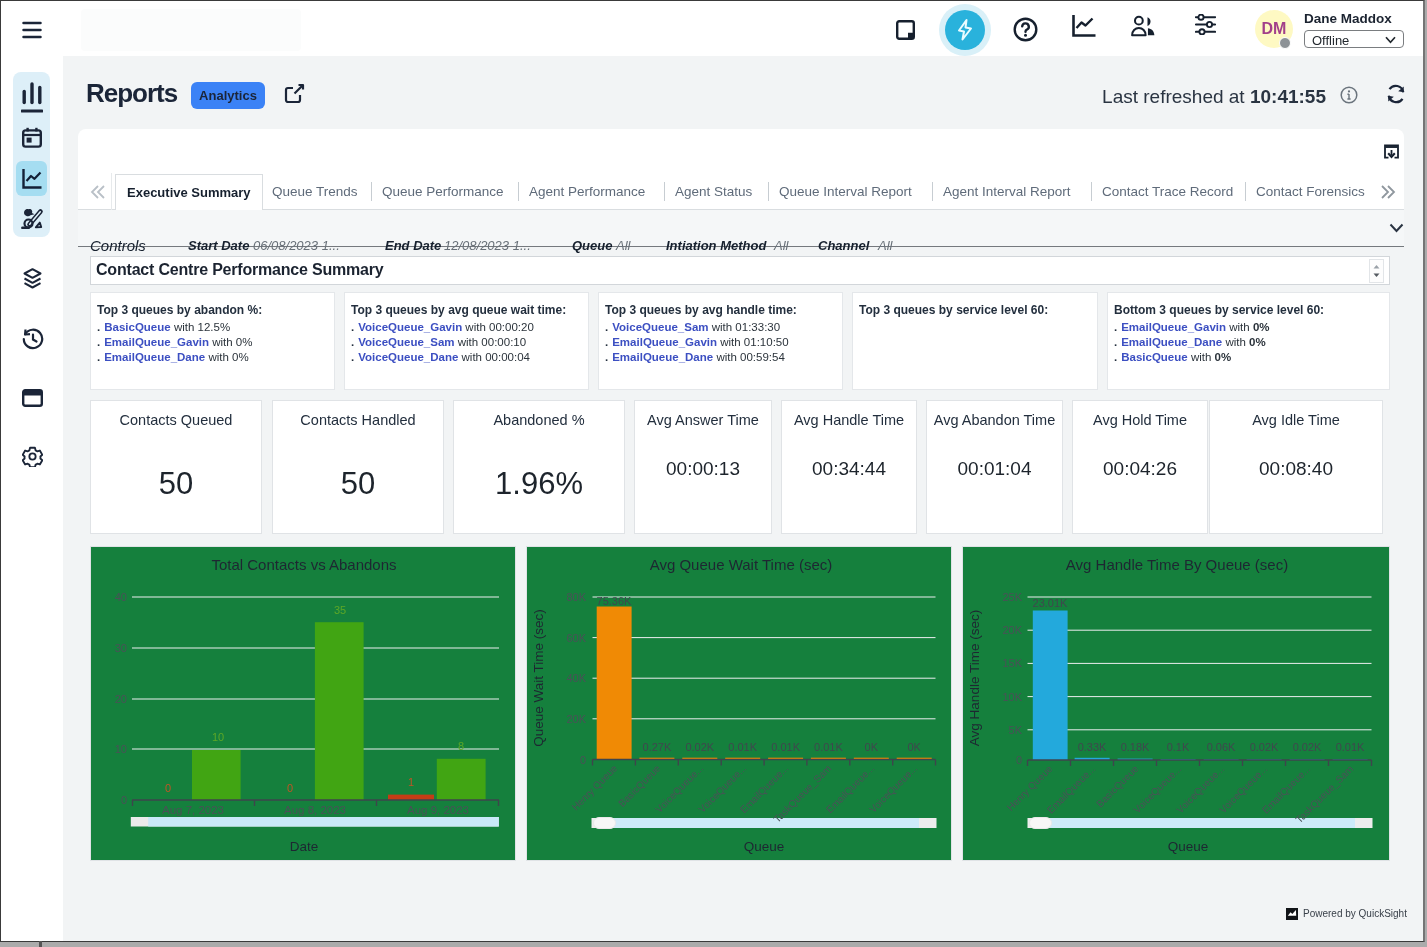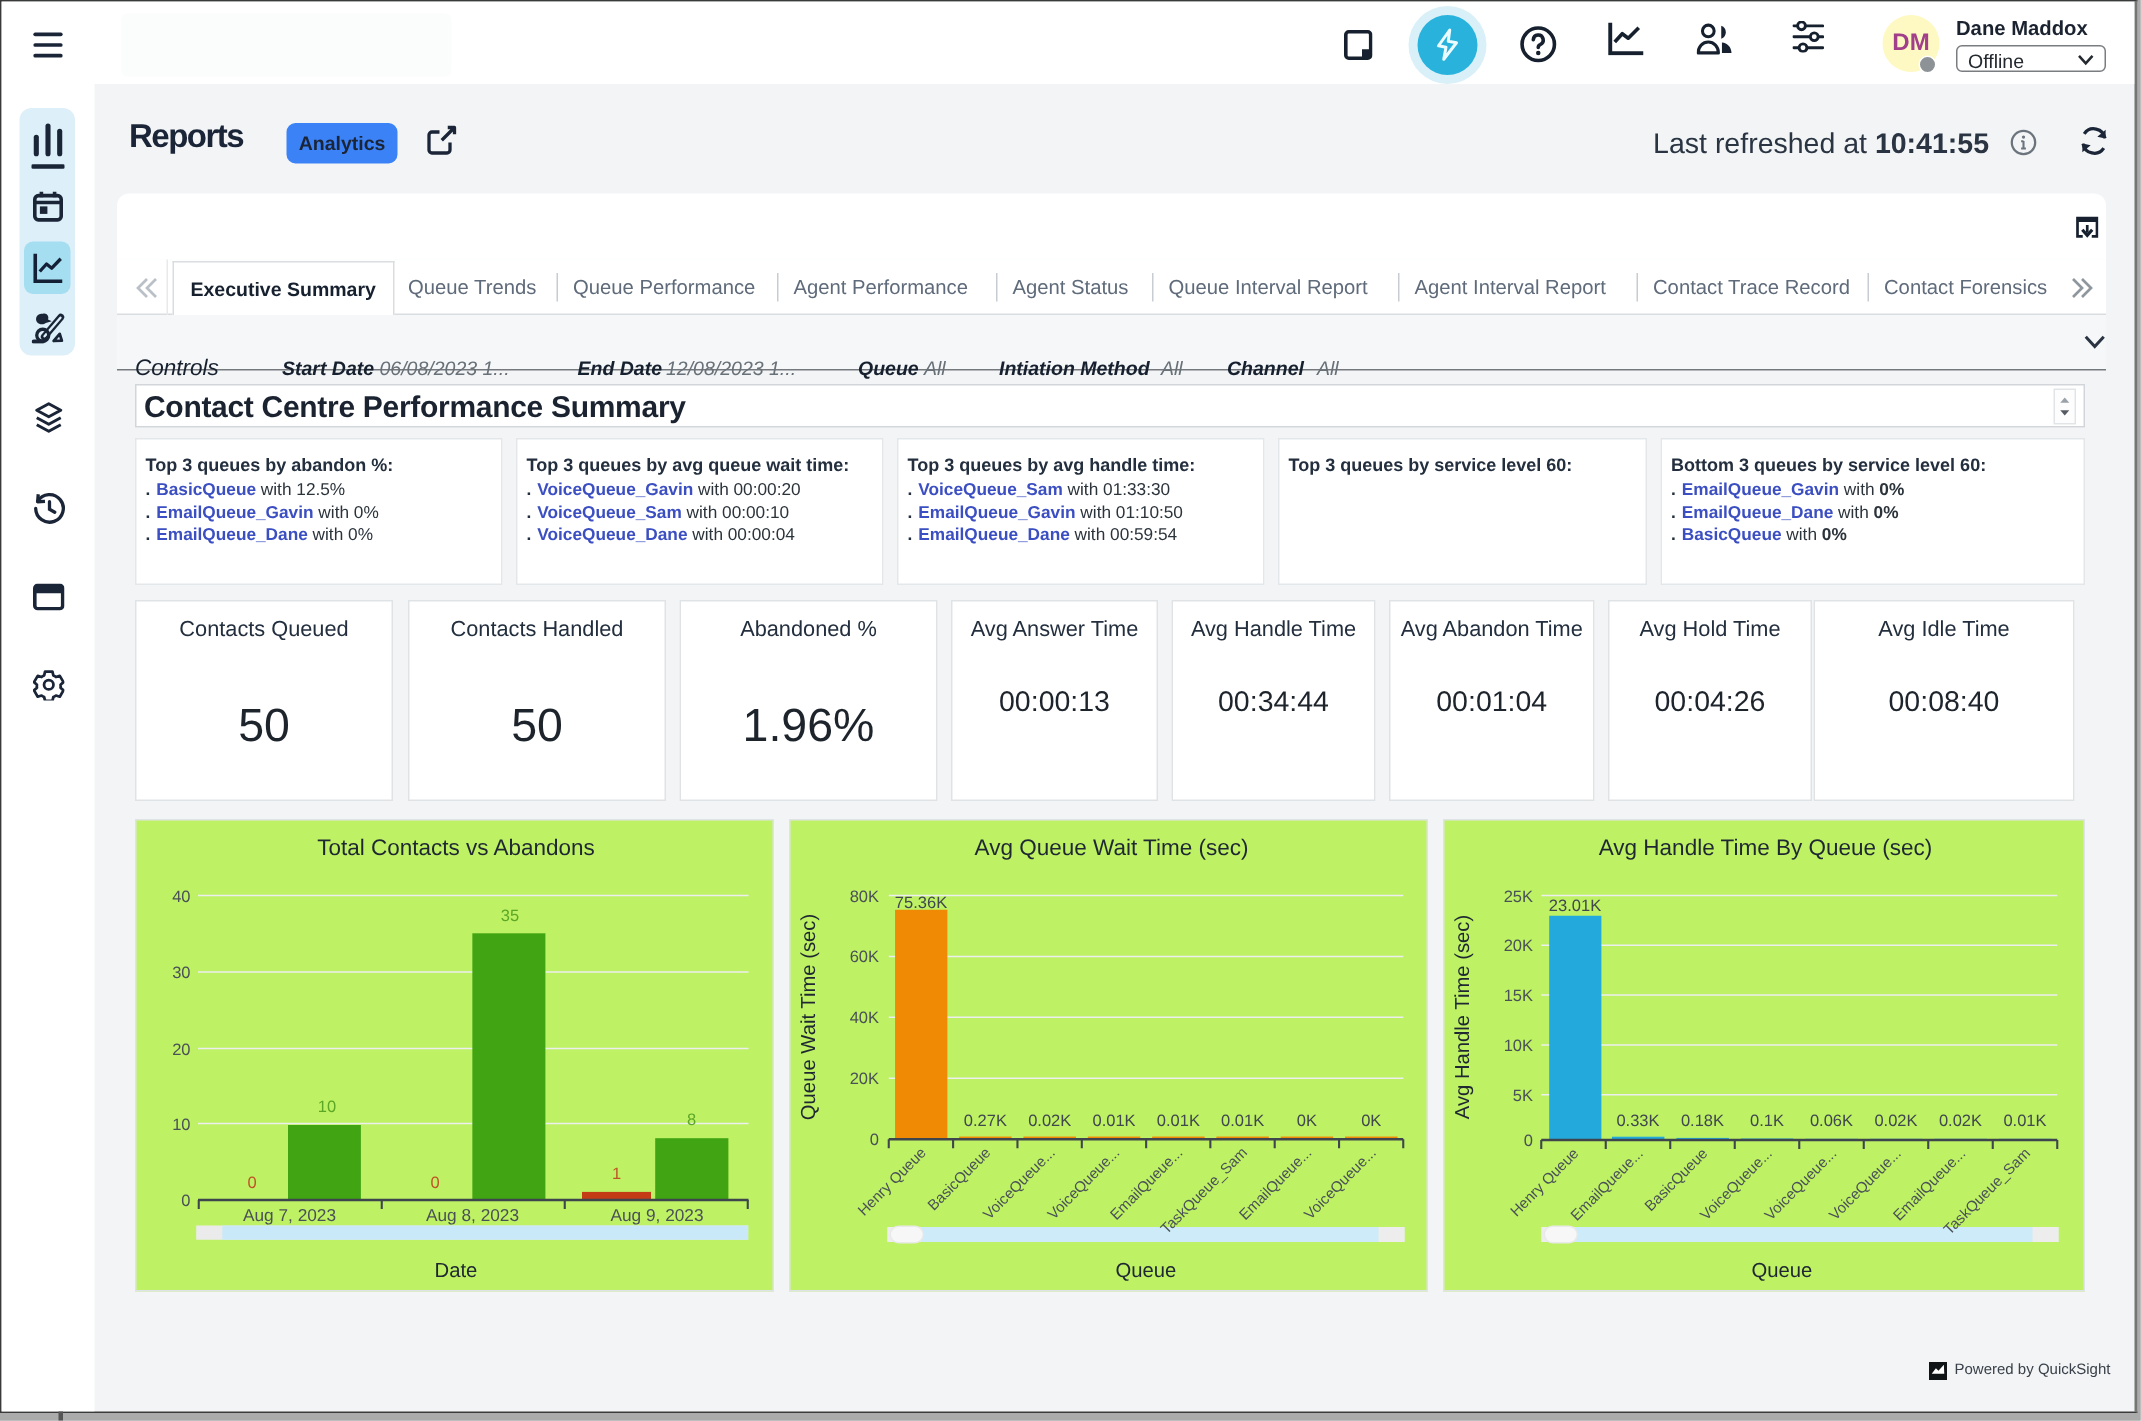--- a/index.html
+++ b/index.html
@@ -6,45 +6,45 @@
 html,body { width:1427px; height:947px; overflow:hidden; background:#ababab;
   font-family:"Liberation Sans", sans-serif; }
 .win { position:absolute; left:0; top:0; width:1425px; height:942px;
   border:1px solid #3a3a3a; border-right:2px solid #757575; background:#f2f4f5; overflow:hidden; }
 .abs { position:absolute; }
 .topbar { position:absolute; left:0; top:0; width:100%; height:55px; background:#fff; }
 .sidebar { position:absolute; left:0; top:55px; width:62px; bottom:0; background:#fff; }
 .sideblock { position:absolute; left:12px; top:16px; width:37px; height:165px; background:#ddeff8; border-radius:8px; }
 .sidesel { position:absolute; left:15px; top:105px; width:31px; height:35px; background:#a5ddf1; border-radius:6px; }
 .hdrrow { position:absolute; left:62px; top:55px; right:0; height:73px; }
-.reports { position:absolute; left:85px; font-size:22px; font-weight:bold; color:#1b2538; letter-spacing:-1px; top:77px;}
+.reports { position:absolute; left:85px; font-size:26px; font-weight:bold; color:#1b2538; letter-spacing:-1px; top:77px;}
 .badge { position:absolute; left:190px; top:81px; width:74px; height:27px; background:#3b82f6;
   border-radius:6px; color:#1b2538; font-size:13px; font-weight:bold; text-align:center; line-height:27px; }
 .lastref { position:absolute; right:97px; top:85px; font-size:19px; color:#2a3442; }
 .whiteband { position:absolute; left:77px; top:128px; width:1326px; height:44px; background:#fff; border-radius:8px 8px 0 0; }
 .tabstrip { position:absolute; left:77px; top:172px; width:1326px; height:37px; background:#fff; border-bottom:1px solid #d9dde0; }
 .tab { position:absolute; top:0; height:37px; line-height:37px; font-size:13.5px; color:#5f6b7a; white-space:nowrap; }
 .tabsep { position:absolute; top:9px; height:19px; width:1px; background:#c7cdd2; }
 .activetab { position:absolute; left:37px; top:1px; height:37px; line-height:36px; background:#fff;
   border:1px solid #d9dde0; border-bottom:none; padding:0 11px; font-size:13px; font-weight:bold; color:#16202e; }
 .controls { position:absolute; left:77px; top:209px; width:1326px; height:37px; background:#f5f7f8; border-bottom:1px solid #75797e; }
 .ctl { position:absolute; top:17px; height:37px; line-height:37px; font-size:13px; color:#16202e; white-space:nowrap;font-style:italic; }
 .sumbar { position:absolute; left:89px; top:255px; width:1300px; height:29px; background:#fff; border:1px solid #d2d6da; }
-.sumbar span { position:absolute; left:5px; top:4px; font-size:20px; font-weight:bold; color:#1b2330; letter-spacing:-0.2px; }
+.sumbar span { position:absolute; left:5px; top:4px; font-size:16px; font-weight:bold; color:#1b2330; letter-spacing:-0.2px; }
 .scard { position:absolute; top:291px; height:98px; background:#fff; border:1px solid #e4e7ea; font-size:11.5px; }
 .scard h4 { font-size:12px; color:#232f3e; padding:10px 0 0 6px; font-weight:bold; }
 .scard ul { list-style:none; padding:2px 0 0 6px; }
 .scard li { padding:1.6px 0; color:#2b333b; }
 .scard li:before { content:"."; color:#232f3e; font-weight:bold; margin-right:4px; }
 .qlink { color:#3c4fc2; font-weight:bold; }
 .kcard { position:absolute; top:399px; height:134px; background:#fff; border:1px solid #e0e3e6; text-align:center; }
 .kcard .t { margin-top:11px; font-size:14.5px; color:#232f3e; }
 .kcard .vbig { margin-top:38px; font-size:31px; color:#1d242c; }
 .kcard .vtime { margin-top:30px; font-size:19px; color:#1d242c; }
-.chart { position:absolute; top:545px; height:315px; background:#bef264; border:1px solid #e0e3e6; }
+.chart { position:absolute; top:545px; height:315px; background:#15803d; border:1px solid #e0e3e6; }
 .footer { position:absolute; left:1302px; top:906.5px; font-size:10px; color:#3a414a; }
 </style>
 </head>
 <body>
 <div class="win">
   <div class="topbar">
     <svg class="abs" style="left:21px;top:20px" width="20" height="18" viewBox="0 0 20 19">
       <g stroke="#1b2538" stroke-width="2.6" stroke-linecap="round">
           <line x1="1" y1="2" x2="19" y2="2"></line>
           <line x1="1" y1="9.5" x2="19" y2="9.5"></line>

